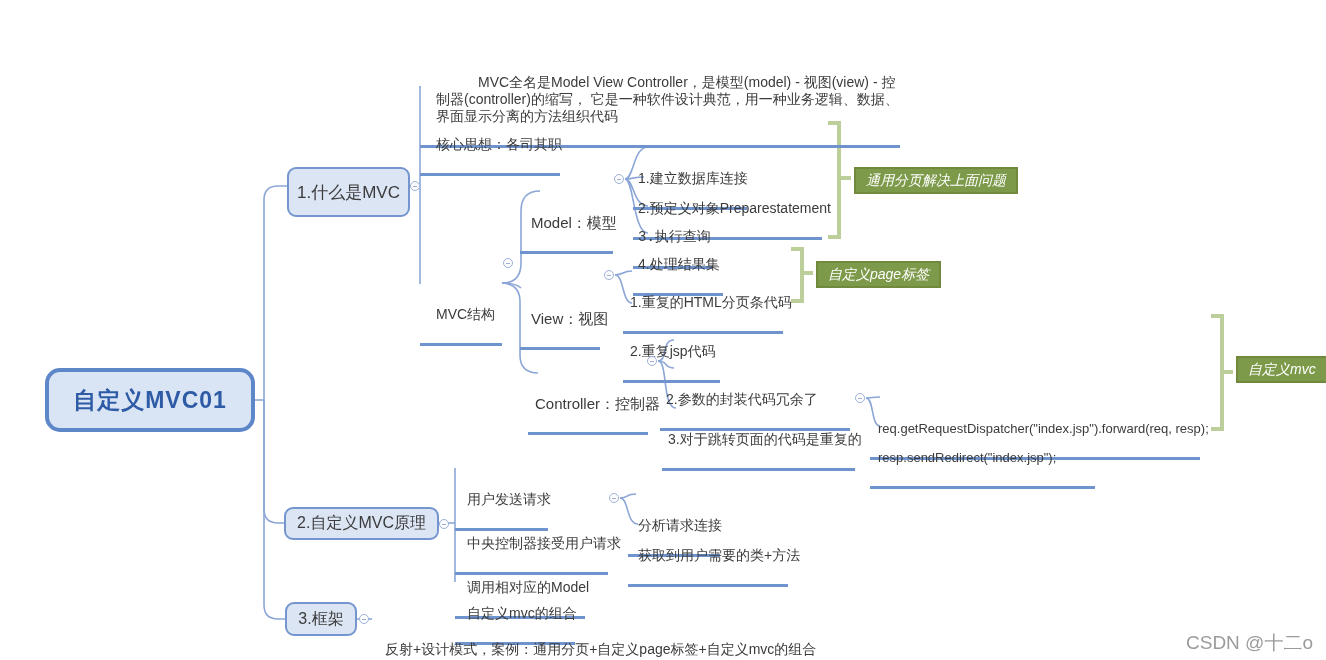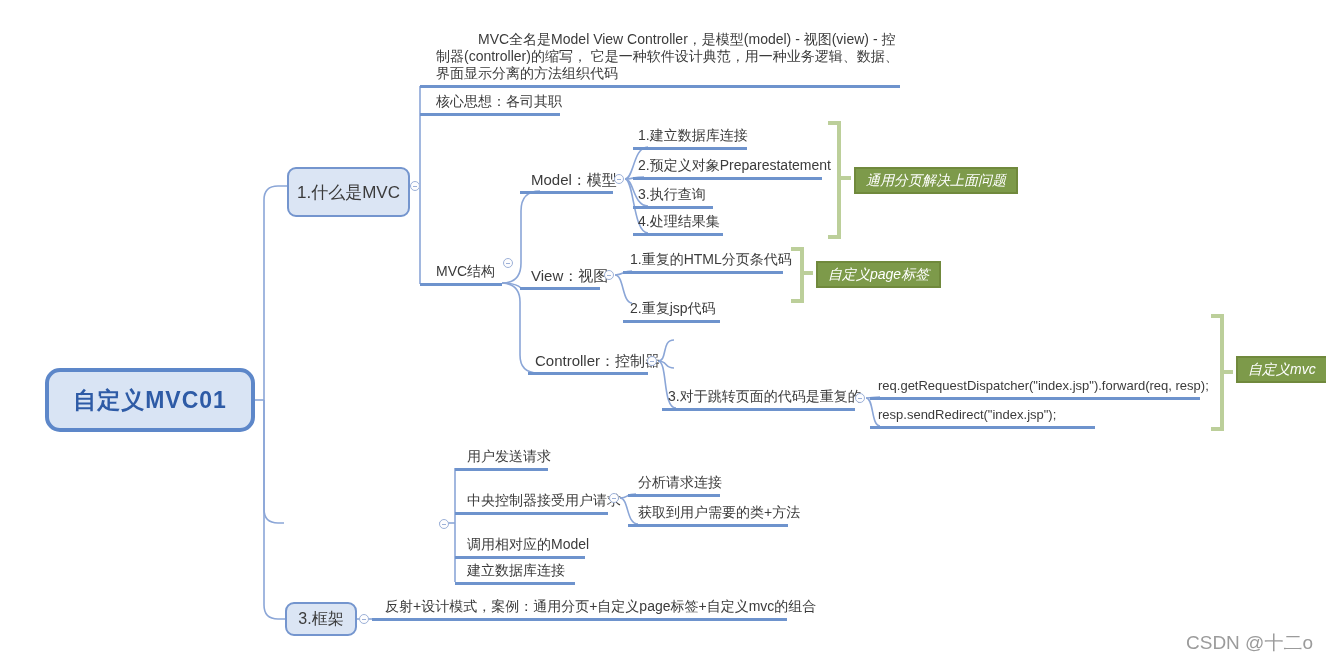--- a/index.html
+++ b/index.html
@@ -16,21 +16,21 @@
     font-size:17px;color:#3b3b3b;white-space:nowrap;cursor:default;
   }
   .topic.root{
     background:#d9e4f4;border:4px solid #5d87c9;border-radius:15px;
     font-size:23px;font-weight:bold;color:#2e5ba6;letter-spacing:1px;
   }
 
   
   .unode{
     position:absolute;box-sizing:border-box;font-size:14px;line-height:17px;color:#3b3b3b;
-    border-bottom:3px solid #6e93cd;padding-bottom:3px;white-space:nowrap;cursor:default;
+    border-bottom:3px solid #6e93cd;padding-bottom:20px;white-space:nowrap;cursor:default;margin-top:43px;
   }
   .unode.lbl{font-size:15px;}
   .unode.code{font-size:13px;line-height:16px;}
   .unode.wrap{white-space:normal;text-indent:3em;}
 
   
   .callout{
     position:absolute;box-sizing:border-box;background:#7d9a4a;border:2px solid #70893c;border-radius:0;
     color:#ffffff;font-style:italic;font-size:14px;line-height:17px;padding:3px 10px;white-space:nowrap;
   }
@@ -101,41 +101,43 @@
 
   <div class="unode wrap" style="left:420px;top:31px;width:480px;padding-left:16px;">MVC全名是Model View Controller，是模型(model) - 视图(view) - 控制器(controller)的缩写， 它是一种软件设计典范，用一种业务逻辑、数据、界面显示分离的方法组织代码</div>
 
   <div class="unode" style="left:420px;top:93px;width:140px;padding-left:16px;">核心思想：各司其职</div>
 
   <div class="unode" style="left:420px;top:263px;width:82px;padding-left:16px;">MVC结构</div>
 
   <div class="unode lbl" style="left:520px;top:171px;width:93px;padding-left:11px;">Model：模型</div>
   <div class="unode" style="left:633px;top:127px;width:114px;padding-left:5px;">1.建立数据库连接</div>
   <div class="unode" style="left:633px;top:157px;width:189px;padding-left:5px;">2.预定义对象Preparestatement</div>
-  <div class="unode" style="left:633px;top:186px;width:80px;padding-left:5px;">3.执行查询</div>
+  <div class="unode" style="left:633px;top:186px;width:80px;padding-left:5px;font-family:Liberation Mono, monospace;">3.执行查询</div>
   <div class="unode" style="left:633px;top:213px;width:90px;padding-left:5px;">4.处理结果集</div>
   <div class="callout" style="left:854px;top:167px;">通用分页解决上面问题</div>
 
   <div class="unode lbl" style="left:520px;top:267px;width:80px;padding-left:11px;">View：视图</div>
   <div class="unode" style="left:623px;top:251px;width:160px;padding-left:7px;">1.重复的HTML分页条代码</div>
   <div class="unode" style="left:623px;top:300px;width:97px;padding-left:7px;">2.重复jsp代码</div>
   <div class="callout" style="left:816px;top:261px;">自定义page标签</div>
 
   <div class="unode lbl" style="left:528px;top:352px;width:120px;padding-left:7px;">Controller：控制器</div>
+  <div class="unode" style="left:660px;top:348px;width:190px;padding-left:6px;">2.参数的封装代码冗余了</div>
   <div class="unode" style="left:662px;top:388px;width:193px;padding-left:6px;">3.对于跳转页面的代码是重复的</div>
   <div class="unode code" style="left:870px;top:378px;width:330px;padding-left:8px;">req.getRequestDispatcher("index.jsp").forward(req, resp);</div>
   <div class="unode code" style="left:870px;top:407px;width:225px;padding-left:8px;">resp.sendRedirect("index.jsp");</div>
   <div class="callout" style="left:1236px;top:356px;">自定义mvc</div>
 
+  <div class="topic" style="left:284px;top:507px;width:155px;height:33px;font-size:16px;">2.自定义MVC原理</div>
   <div class="unode" style="left:455px;top:448px;width:93px;padding-left:12px;">用户发送请求</div>
   <div class="unode" style="left:455px;top:492px;width:153px;padding-left:12px;">中央控制器接受用户请求</div>
   <div class="unode" style="left:628px;top:474px;width:92px;padding-left:10px;">分析请求连接</div>
   <div class="unode" style="left:628px;top:504px;width:160px;padding-left:10px;">获取到用户需要的类+方法</div>
   <div class="unode" style="left:455px;top:536px;width:130px;padding-left:12px;">调用相对应的Model</div>
-  <div class="unode" style="left:455px;top:562px;width:120px;padding-left:12px;">建立数据库连接</div>
+  <div class="unode" style="left:455px;top:562px;width:120px;padding-left:12px;">自定义mvc的组合</div>
 
   <div class="topic" style="left:285px;top:602px;width:72px;height:34px;font-size:16px;">3.框架</div>
   <div class="unode" style="left:372px;top:598px;width:415px;padding-left:13px;">反射+设计模式，案例：通用分页+自定义page标签+自定义mvc的组合</div>
 
   <div class="collapse" style="left:410px;top:181px;">
       <i></i>
     </div>
   <div class="collapse" style="left:503px;top:258px;">
       <i></i>
     </div>

